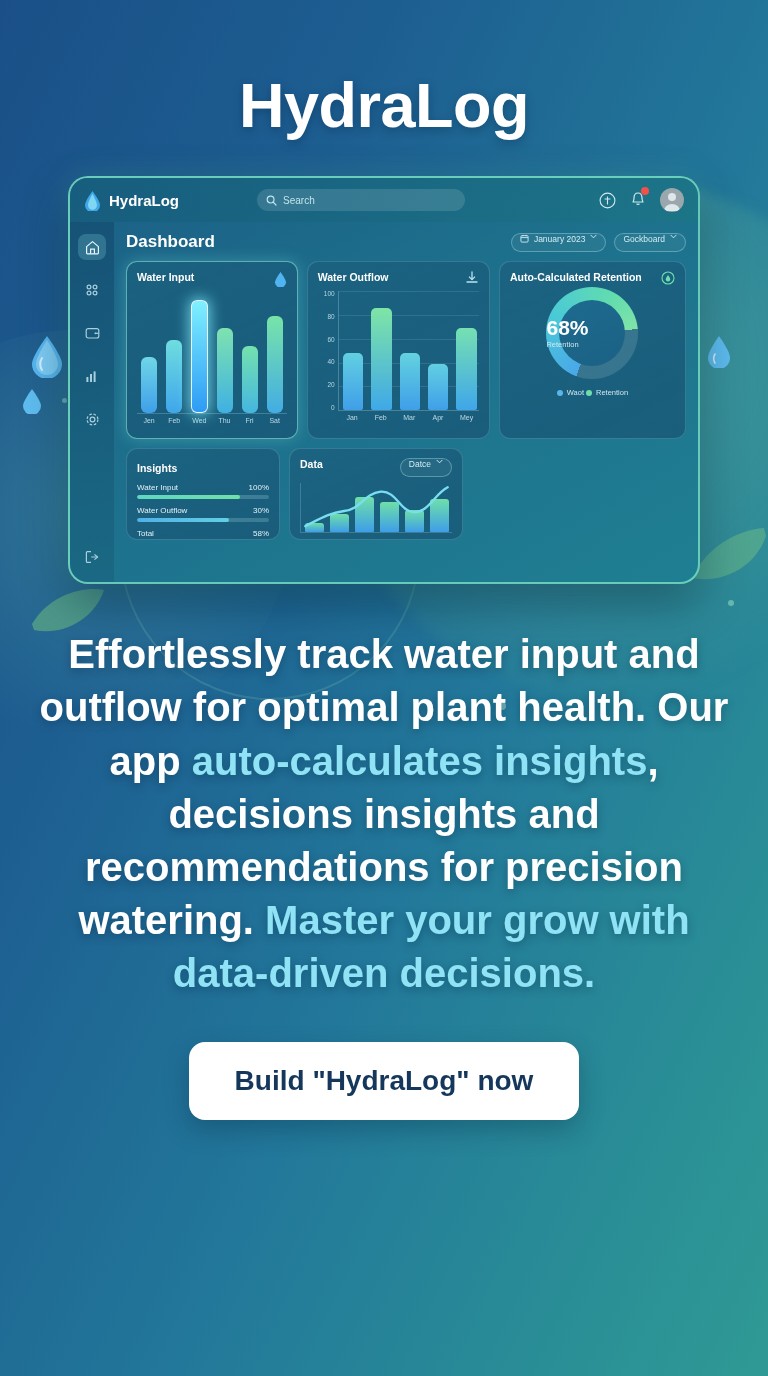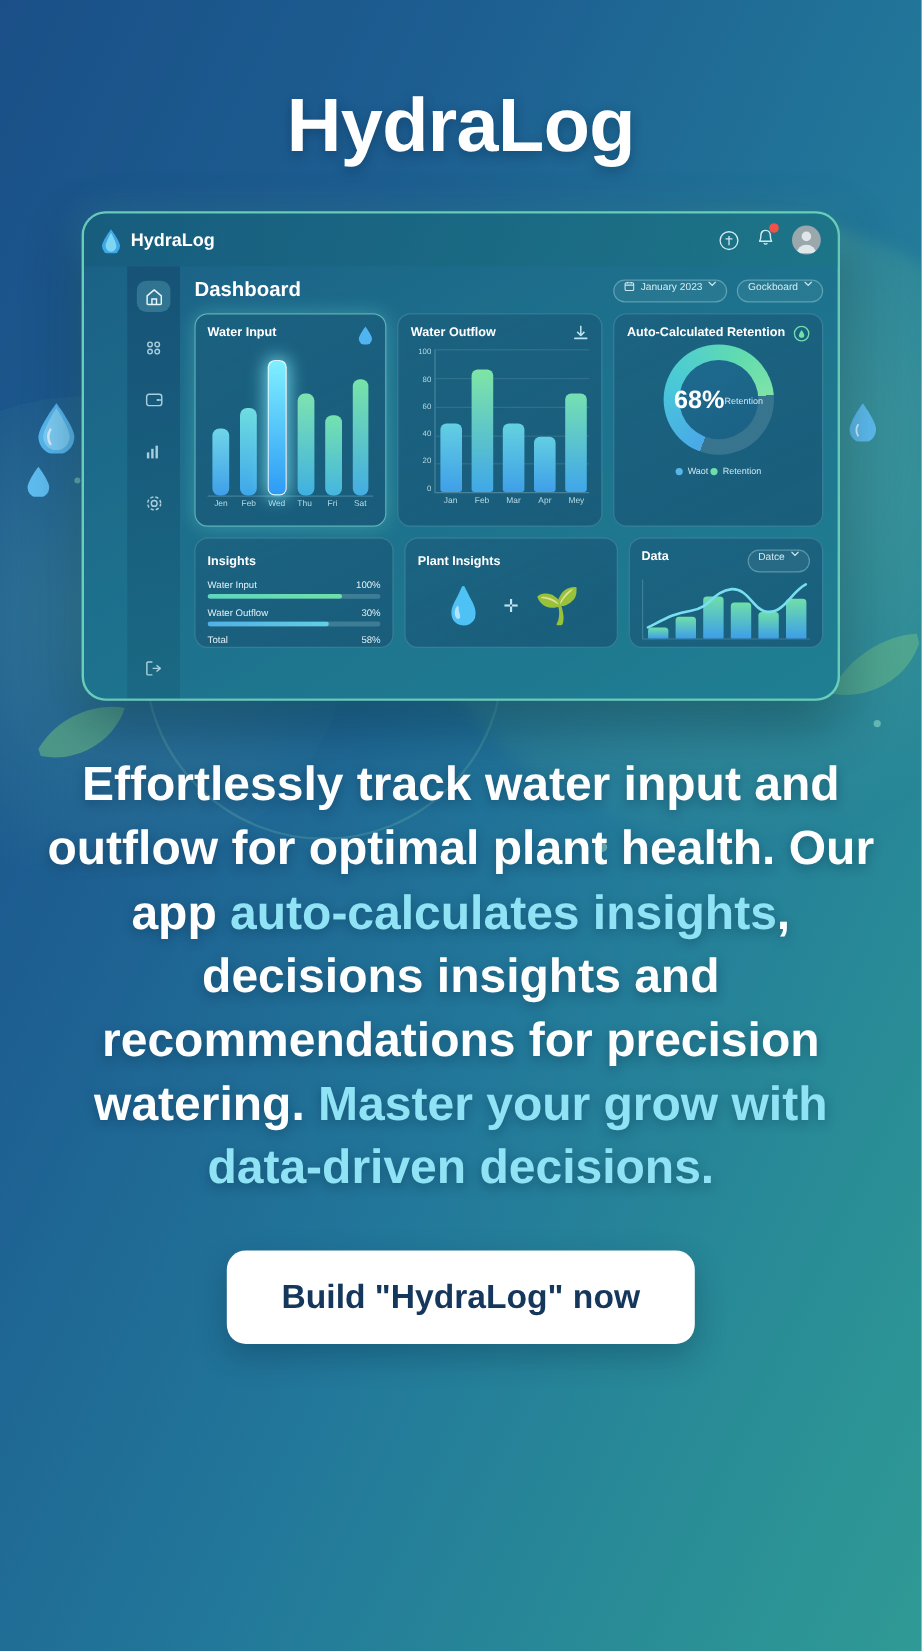--- a/index.html
+++ b/index.html
@@ -56,21 +56,21 @@
     margin-left:68px;width:208px;height:22px;border-radius:11px;
     background:rgba(255,255,255,.13);display:flex;align-items:center;gap:6px;padding:0 9px;
   }
   .search-box span{font-size:10px;color:#bfe4ec;}
   .top-actions{margin-left:auto;display:flex;align-items:center;gap:14px;}
   .bell-wrap{position:relative;}
   .badge{position:absolute;top:-3px;right:-3px;width:8px;height:8px;border-radius:50%;background:#f0524a;}
   .avatar{width:24px;height:24px;border-radius:50%;background:#9aa7ad;display:flex;align-items:flex-end;justify-content:center;overflow:hidden;}
   .avatar::before{content:"";position:absolute;}
 
-  .mk-body{display:flex;height:calc(100% - 44px);margin-left:36px;}
+  .mk-body{display:flex;height:calc(100% - 44px);}
   .mk-side{
     width:44px;padding:12px 0;display:flex;flex-direction:column;align-items:center;gap:17px;
     background:linear-gradient(180deg,rgba(18,70,105,.55),rgba(20,85,112,.35));
   }
   .side-ic{width:28px;height:26px;display:flex;align-items:center;justify-content:center;border-radius:8px;}
   .side-ic.active{background:rgba(120,200,215,.28);}
   .side-logout{margin-top:auto;}
   .mk-main{flex:1;padding:10px 12px 12px 12px;display:flex;flex-direction:column;gap:9px;overflow:hidden;}
   .mk-head{display:flex;align-items:center;}
   .mk-title{font-size:17px;font-weight:bold;color:#fff;}
@@ -111,29 +111,29 @@
   .of-bar{flex:1;border-radius:5px 5px 2px 2px;background:linear-gradient(180deg,var(--top),var(--bot));}
   .of-axis{display:flex;gap:8px;padding:3px 2px 0 24px;}
   .of-axis span{flex:1;text-align:center;font-size:7px;color:#b9dbe6;}
 
   
   .donut-wrap{display:flex;flex-direction:column;align-items:center;margin-top:2px;}
   .donut{position:relative;width:92px;height:92px;border-radius:50%;
     background:conic-gradient(from 200deg,#4aa8e8 0deg,#49c9d8 90deg,#62dcae 190deg,#7fe3a8 245deg,rgba(255,255,255,.13) 245deg 360deg);}
   .donut::after{content:"";position:absolute;inset:13px;border-radius:50%;
     background:linear-gradient(150deg,#1d6b8f,#1b6184);}
-  .donut-cap{position:absolute;inset:0;display:flex;flex-direction:row;align-items:center;justify-content:center;z-index:2;}
+  .donut-cap{position:absolute;inset:0;display:flex;flex-direction:column;justify-content:center;z-index:2;}
   .donut-val{font-size:21px;font-weight:bold;color:#fff;line-height:1;}
   .donut-lab{font-size:7.5px;color:#cfe8f0;margin-top:2px;}
   .legend{display:flex;gap:2px;margin-top:9px;}
   .lg{display:flex;align-items:center;gap:4px;font-size:7.5px;color:#cde6ef;}
   .lg i{width:6px;height:6px;border-radius:50%;display:block;}
 
   .row2 .card{height:92px;}
-  .c-ins{width:178px;} .c-plant{width:190px;} .c-data{width:174px;}
+  .c-ins{width:154px;} .c-plant{width:190px;} .c-data{width:174px;}
 
   .ins-row{display:flex;justify-content:space-between;font-size:8px;color:#e2f1f6;margin-top:7px;}
   .ins-bar{height:4px;border-radius:2px;background:rgba(190,230,240,.22);margin-top:3px;overflow:hidden;}
   .ins-fill{height:100%;border-radius:2px;}
 
   .plant-art{display:flex;align-items:center;justify-content:center;gap:14px;height:58px;font-size:30px;}
   .plus-ic{color:#bfe6f0;font-size:15px;}
 
   .data-chart{height:50px;margin-top:6px;position:relative;
     border-left:1px solid rgba(190,230,240,.22);border-bottom:1px solid rgba(190,230,240,.22);}
@@ -197,20 +197,27 @@
 <div class="mockup-wrap">
   <div class="mockup">
 
     <div class="mk-topbar">
       <div class="brand">
         <svg width="17" height="21" viewBox="0 0 17 21">
           <path d="M8.5 1 C8.5 1 1 11 1 15 a7.5 7.5 0 0 0 15 0 C16 11 8.5 1 8.5 1Z" fill="#3fa9e8"></path>
           <path d="M8.5 4 C8.5 4 4 12 4 15.2 a4.5 4.5 0 0 0 9 0 C13 12 8.5 4 8.5 4Z" fill="#7fd6f2"></path>
         </svg>
         <span class="brand-name">HydraLog</span>
+      </div>
+      <div class="search-box">
+        <svg width="11" height="11" viewBox="0 0 11 11">
+          <circle cx="4.6" cy="4.6" r="3.4" fill="none" stroke="#bfe4ec" stroke-width="1.2"></circle>
+          <line x1="7.2" y1="7.2" x2="10" y2="10" stroke="#bfe4ec" stroke-width="1.2" stroke-linecap="round"></line>
+        </svg>
+        <span>Search</span>
       </div>
       <div class="top-actions">
         <svg width="17" height="17" viewBox="0 0 17 17">
           <circle cx="8.5" cy="8.5" r="7.4" fill="none" stroke="#cfeaf2" stroke-width="1.1"></circle>
           <line x1="8.5" y1="4.6" x2="8.5" y2="12.4" stroke="#cfeaf2" stroke-width="1.1"></line>
           <line x1="5.6" y1="7" x2="11.4" y2="7" stroke="#cfeaf2" stroke-width="1.1"></line>
         </svg>
         <span class="bell-wrap">
           <svg width="16" height="17" viewBox="0 0 16 17">
             <path d="M3 12 C3 12 4 10.6 4 8 C4 4.8 5.8 3 8 3 C10.2 3 12 4.8 12 8 C12 10.6 13 12 13 12 Z" fill="none" stroke="#cfeaf2" stroke-width="1.2" stroke-linejoin="round"></path>
@@ -412,28 +419,20 @@
             </div>
             <div class="ins-bar">
                 <div class="ins-fill" style="width:70%;background:linear-gradient(90deg,#4fb0e8,#63cfe4)"></div>
               </div>
             <div class="ins-row">
               <span>Total</span>
               <span>58%</span>
             </div>
           </div>
 
-          <div class="card c-plant">
-            <span class="card-title">Plant Insights</span>
-            <div class="plant-art">
-              <span>💧</span>
-              <span class="plus-ic">✛</span>
-              <span>🌱</span>
-            </div>
-          </div>
 
           <div class="card c-data">
             <div class="card-hd">
               <span class="card-title">Data</span>
               <span class="pill">
                 <span>Datce</span>
                 <svg width="7" height="5" viewBox="0 0 8 5">
                     <path d="M1 1 L4 4 L7 1" fill="none" stroke="#cfe8f0" stroke-width="1.1" stroke-linecap="round"></path>
                   </svg>
               </span>

